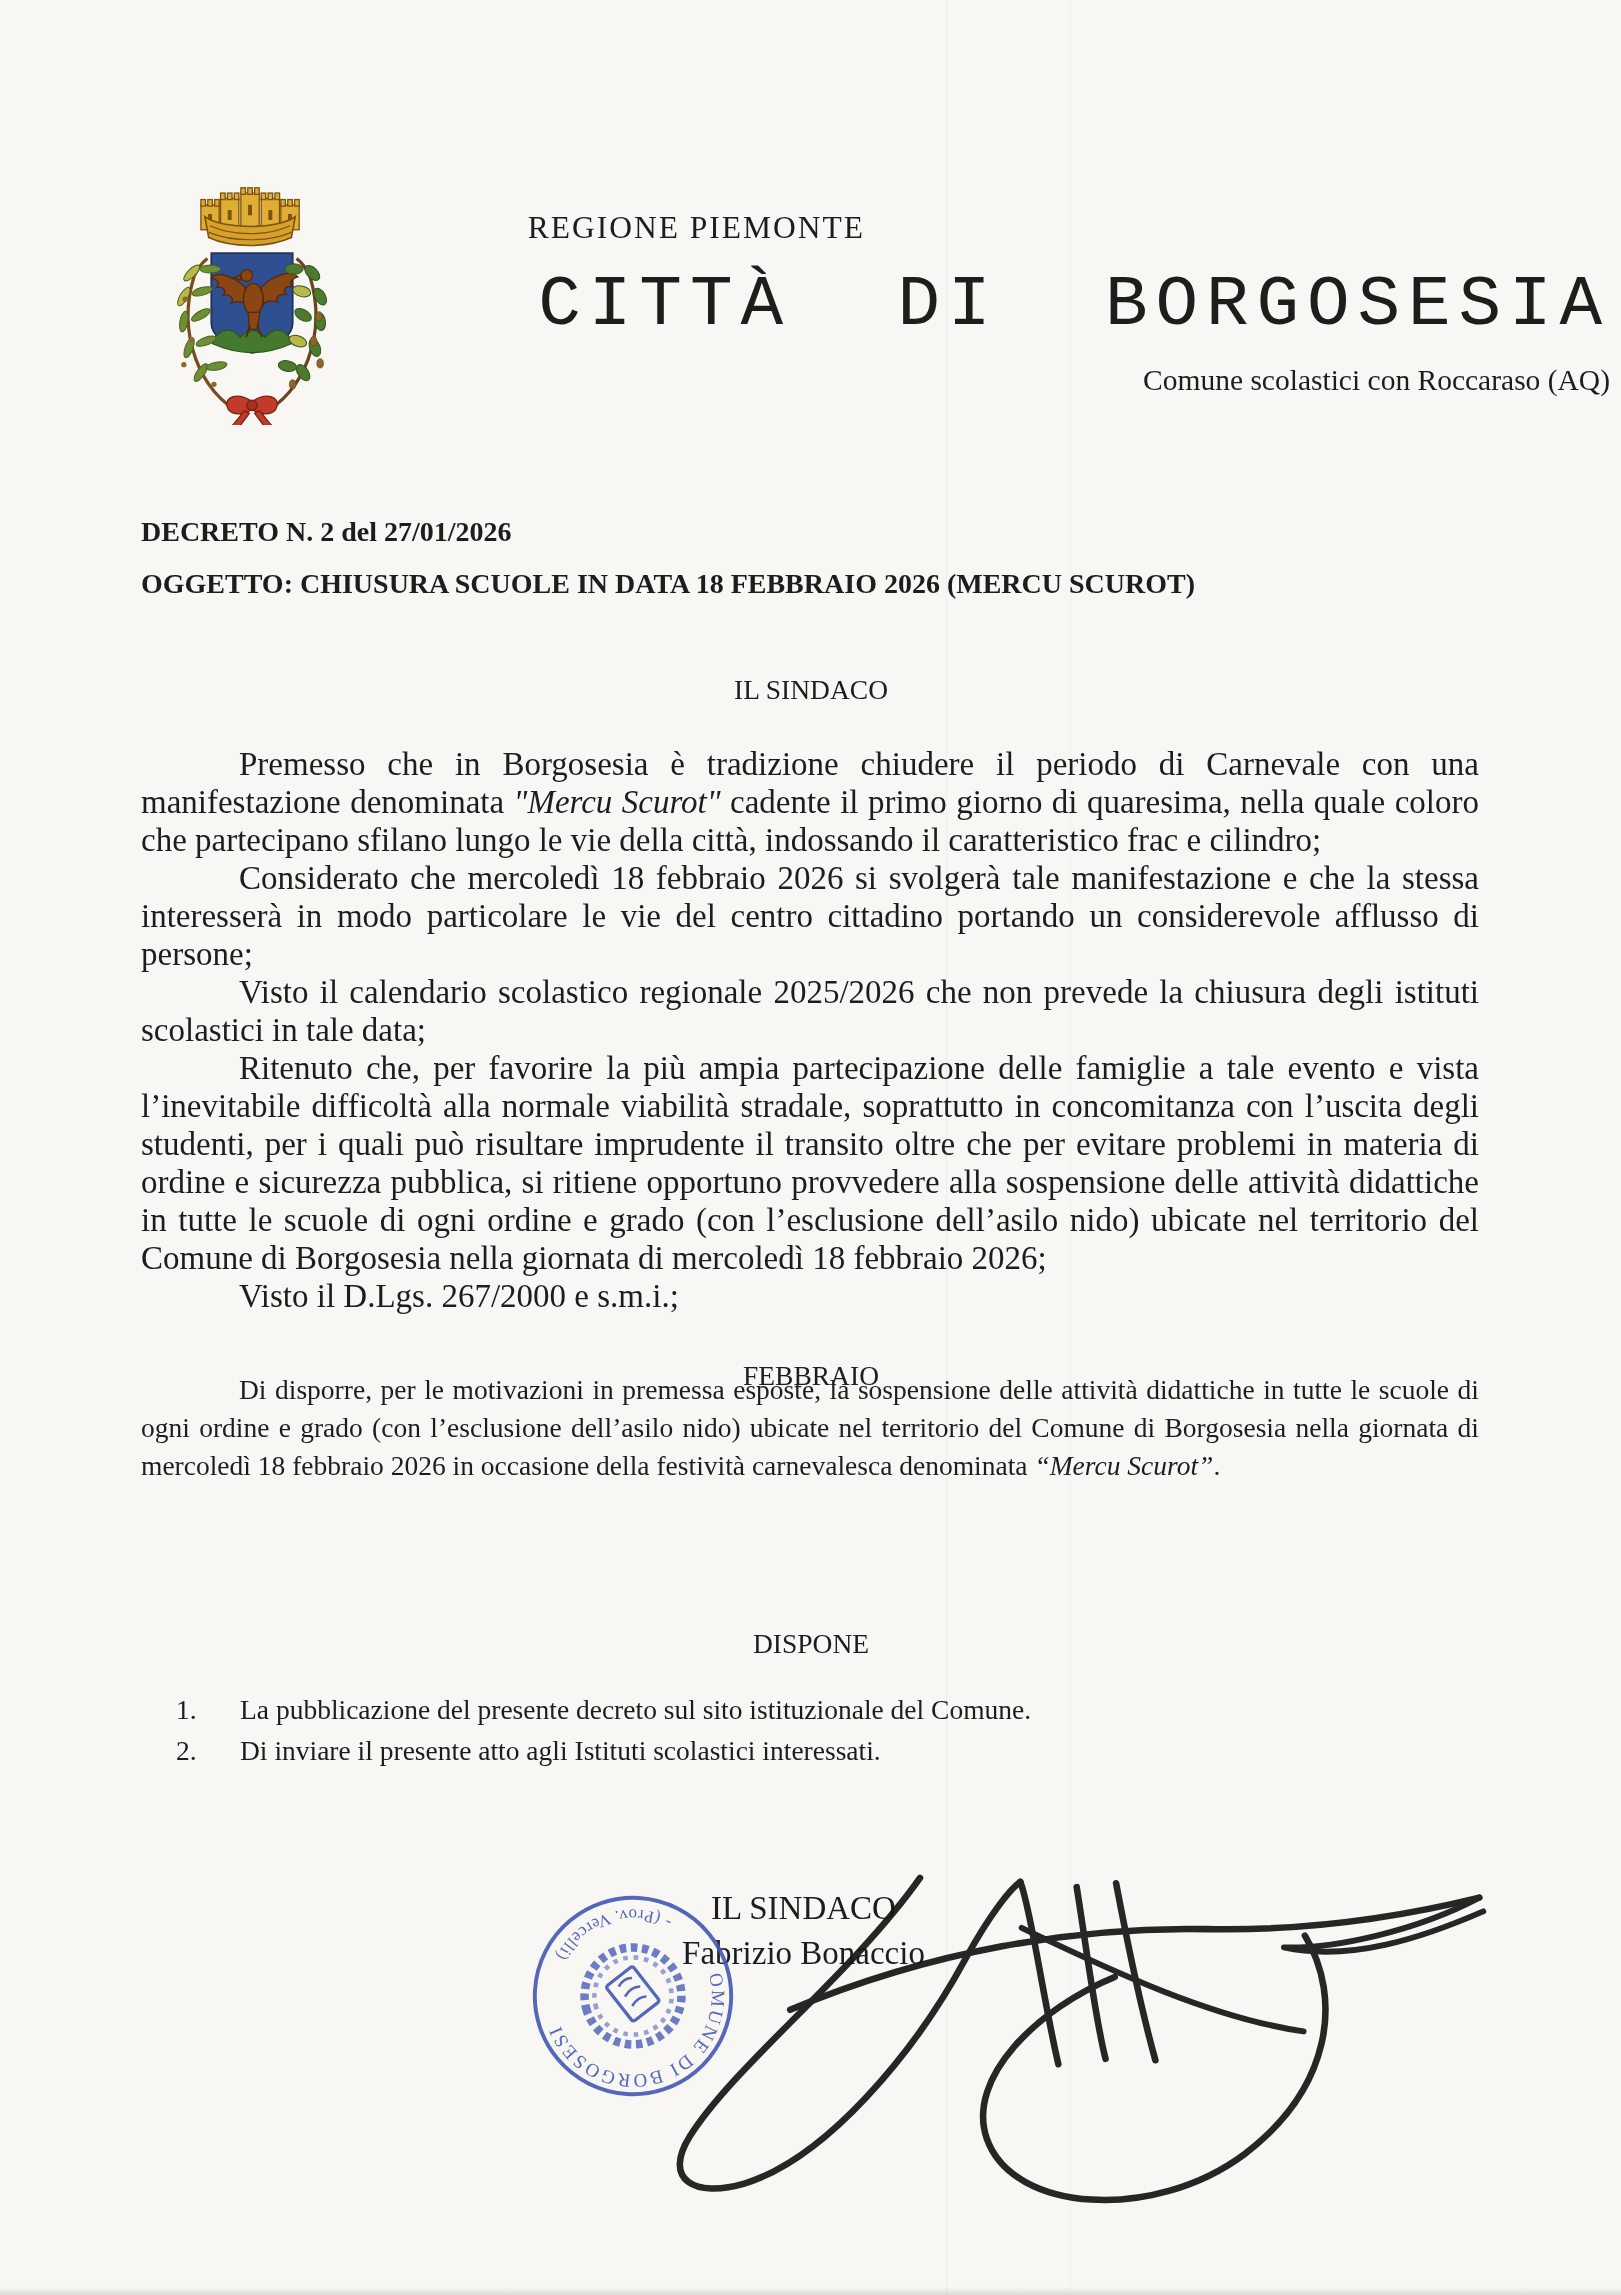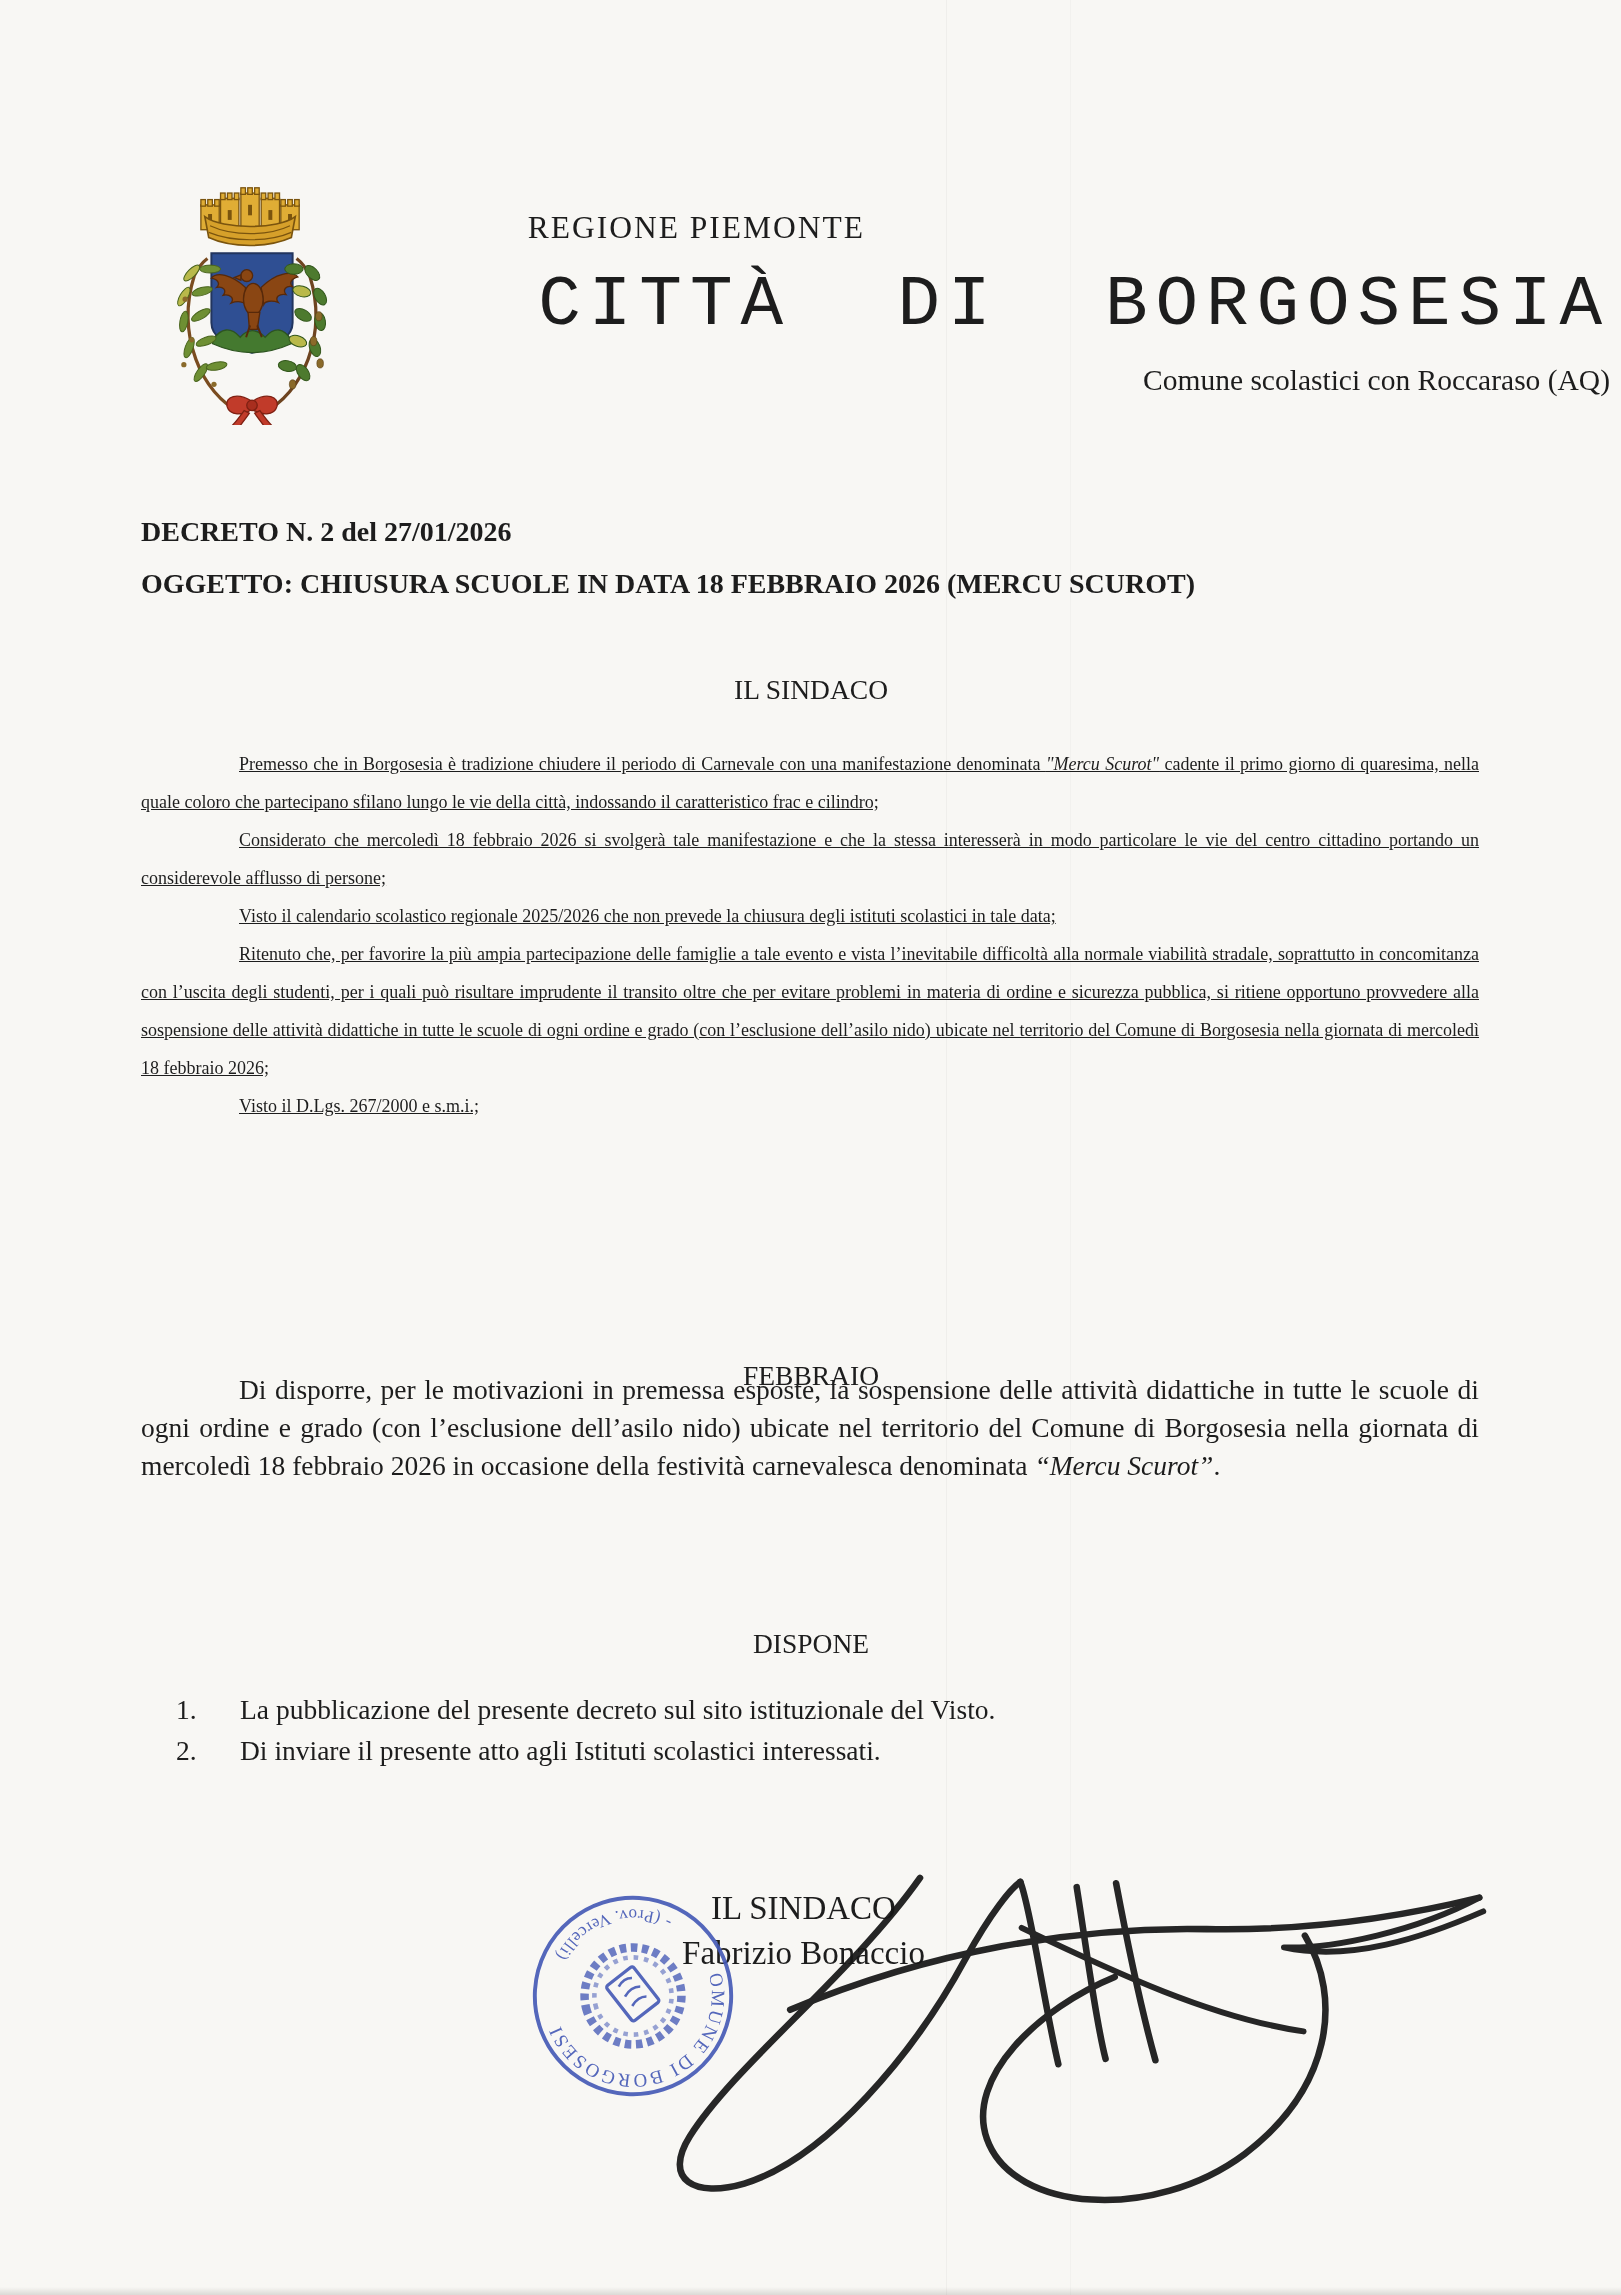--- a/index.html
+++ b/index.html
@@ -16,21 +16,21 @@
   .region{left:367px;top:210px;width:498px;font-size:31.5px;letter-spacing:2px;line-height:1.15;}
   .province{left:1000px;top:210px;width:498px;font-size:31.5px;letter-spacing:2.6px;line-height:1.15;}
   .city{left:298px;top:265px;width:1312px;font-size:71px;letter-spacing:7.9px;word-spacing:56px;line-height:1.15;font-family:Liberation Mono, monospace;}
   .twin{left:298px;top:363px;width:1312px;font-size:29.5px;line-height:1.2;}
   .decree-line{left:141px;top:491px;width:1377px;font-size:28px;font-weight:700;line-height:1.2;margin-top:24px;}
   .subject-line{left:141px;top:567px;width:1404px;font-size:28px;font-weight:700;line-height:1.2;}
   .sec-heading{left:142px;width:1338px;font-size:27.5px;line-height:1.2;text-align:center;}
   .h-sindaco{top:673px;}
   .h-decreta{top:1359px;}
   .h-dispone{top:1627px;}
-  .bodyblock{left:141px;top:745px;width:1338px;font-size:18px;line-height:38px;text-align:justify;text-decoration:underline;}
+  .bodyblock{left:141px;top:745px;width:1338px;font-size:33px;line-height:38px;text-align:justify;}
   .bodyblock p{margin:0;text-indent:98px;}
   .decreta-para{left:141px;top:1371px;width:1338px;font-size:27.5px;line-height:38px;text-align:justify;}
   .decreta-para p{margin:0;text-indent:98px;}
   .ital{font-style:italic;}
   .dispone-list{left:176px;top:1689px;width:1312px;font-size:27.5px;line-height:41px;}
   .li-row{display:flex;}
   .li-num{width:64px;flex:0 0 64px;}
   .li-text{flex:1;}
   .sig-role{left:577px;top:1890px;width:453px;font-size:33px;line-height:1.15;text-align:center;}
   .sig-name{left:577px;top:1935px;width:453px;font-size:33px;line-height:1.15;text-align:center;}
@@ -167,21 +167,21 @@
 
   <div class="abs sec-heading h-decreta">FEBBRAIO</div>
   <div class="abs decreta-para">
     <p><span>Di disporre, per le motivazioni in premessa esposte, la sospensione delle attività didattiche in tutte le scuole di ogni ordine e grado (con l’esclusione dell’asilo nido) ubicate nel territorio del Comune di Borgosesia nella giornata di mercoledì 18 febbraio 2026 in occasione della festività carnevalesca denominata </span><span class="ital">“Mercu Scurot”</span><span>.</span></p>
   </div>
 
   <div class="abs sec-heading h-dispone">DISPONE</div>
   <div class="abs dispone-list">
     <div class="li-row">
       <span class="li-num">1.</span>
-      <span class="li-text">La pubblicazione del presente decreto sul sito istituzionale del Visto.</span>
+      <span class="li-text">La pubblicazione del presente decreto sul sito istituzionale del Comune.</span>
     </div>
     <div class="li-row">
       <span class="li-num">2.</span>
       <span class="li-text">Di inviare il presente atto agli Istituti scolastici interessati.</span>
     </div>
   </div>
 
   <div class="abs sig-role ctr">IL SINDACO</div>
   <div class="abs sig-name ctr">Fabrizio Bonaccio</div>
 

